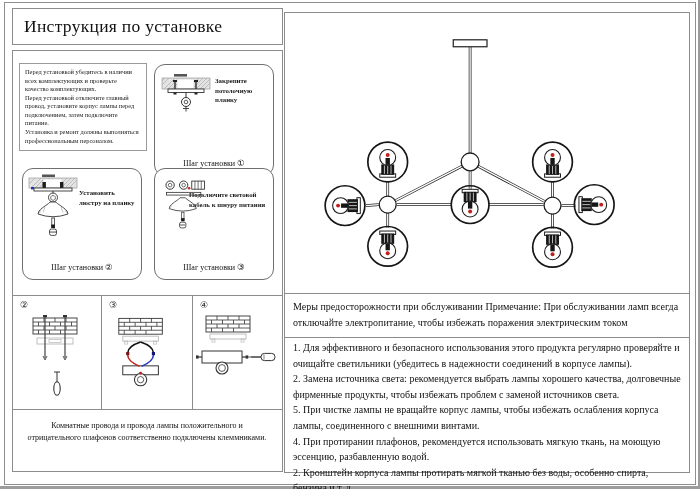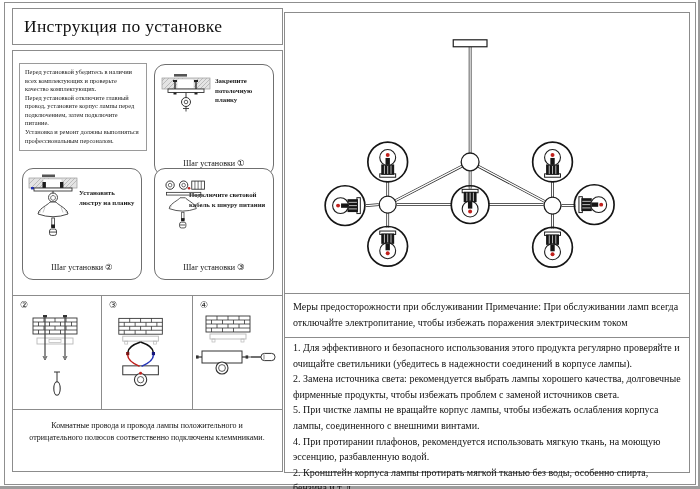--- a/index.html
+++ b/index.html
@@ -183,21 +183,21 @@
         <rect x="52.6" y="59.4" width="2.6" height="3.2" fill="#333"></rect>
         <circle cx="29" cy="72" r="6" fill="#fff" stroke="#333" stroke-width="1.1"></circle>
         <circle cx="29" cy="72" r="3.4" fill="none" stroke="#333" stroke-width="0.8"></circle>
         <path d="M58,61H68" stroke="#333" stroke-width="1.4" fill="none"></path>
         <path d="M55,61H58" stroke="#333" stroke-width="0.8" fill="none"></path>
         <rect x="68" y="57.4" width="14" height="7.2" rx="3.4" fill="#fff" stroke="#333" stroke-width="1"></rect>
         <path d="M71,58.5V63.5" stroke="#333" stroke-width="0.6" fill="none"></path>
       </svg>
     </div>
 
-    <div class="wire-caption">Комнатные провода и провода лампы положительного и отрицательного полюсов соответственно подключены клеммниками.</div>
+    <div class="wire-caption">Комнатные провода и провода лампы положительного и отрицательного плафонов соответственно подключены клеммниками.</div>
   </div>
 
   <div class="box chand-box">
     <svg width="404" height="280" viewBox="0 0 406 282">
       <defs>
         <g id="bulbU">
           <rect x="-8" y="12" width="16" height="3.4" fill="#fff" stroke="#1d1d1d" stroke-width="1"></rect>
           <rect x="-6.5" y="2.5" width="13" height="10.5" fill="#161616"></rect>
           <line x1="-3.3" y1="3.5" x2="-3.3" y2="12" stroke="#e8e8e8" stroke-width="0.8"></line>
           <line x1="0" y1="3.5" x2="0" y2="12" stroke="#e8e8e8" stroke-width="0.8"></line>

